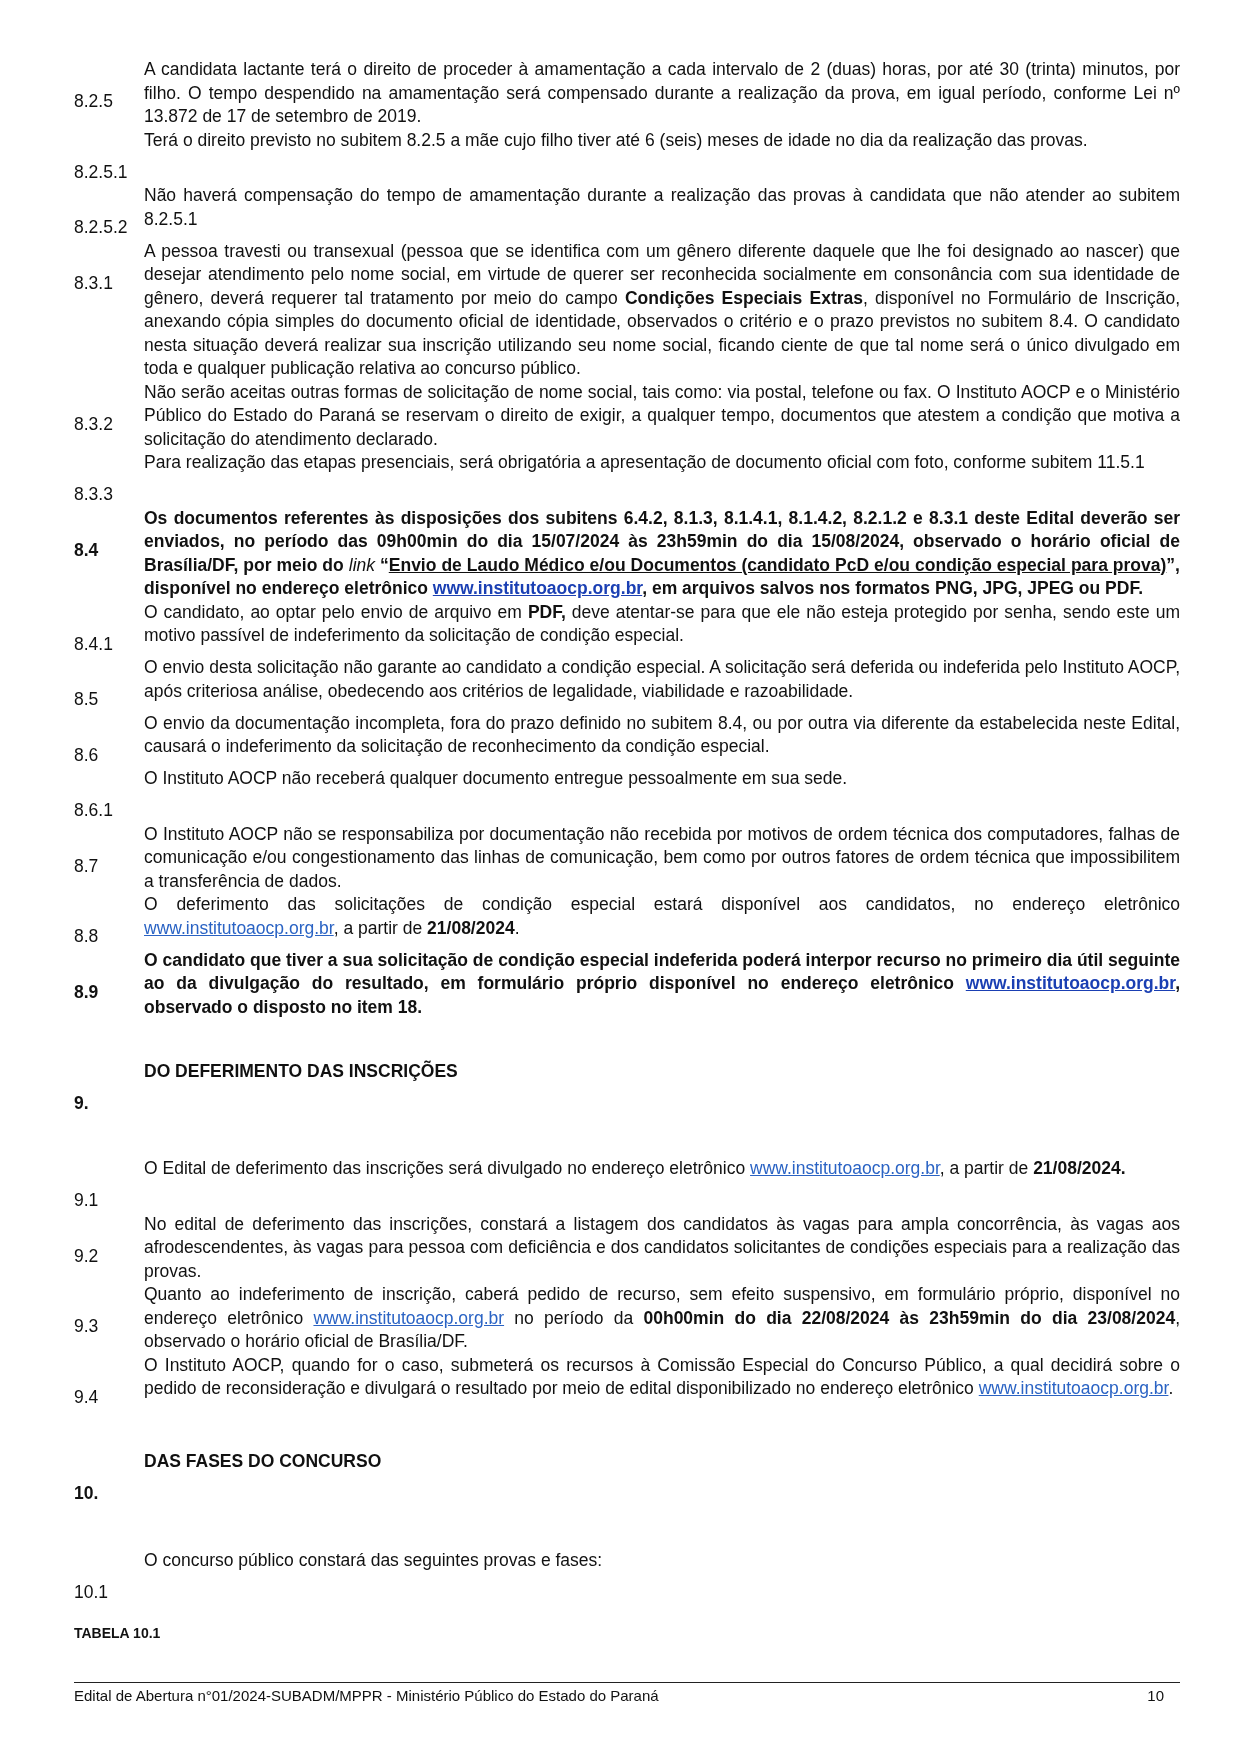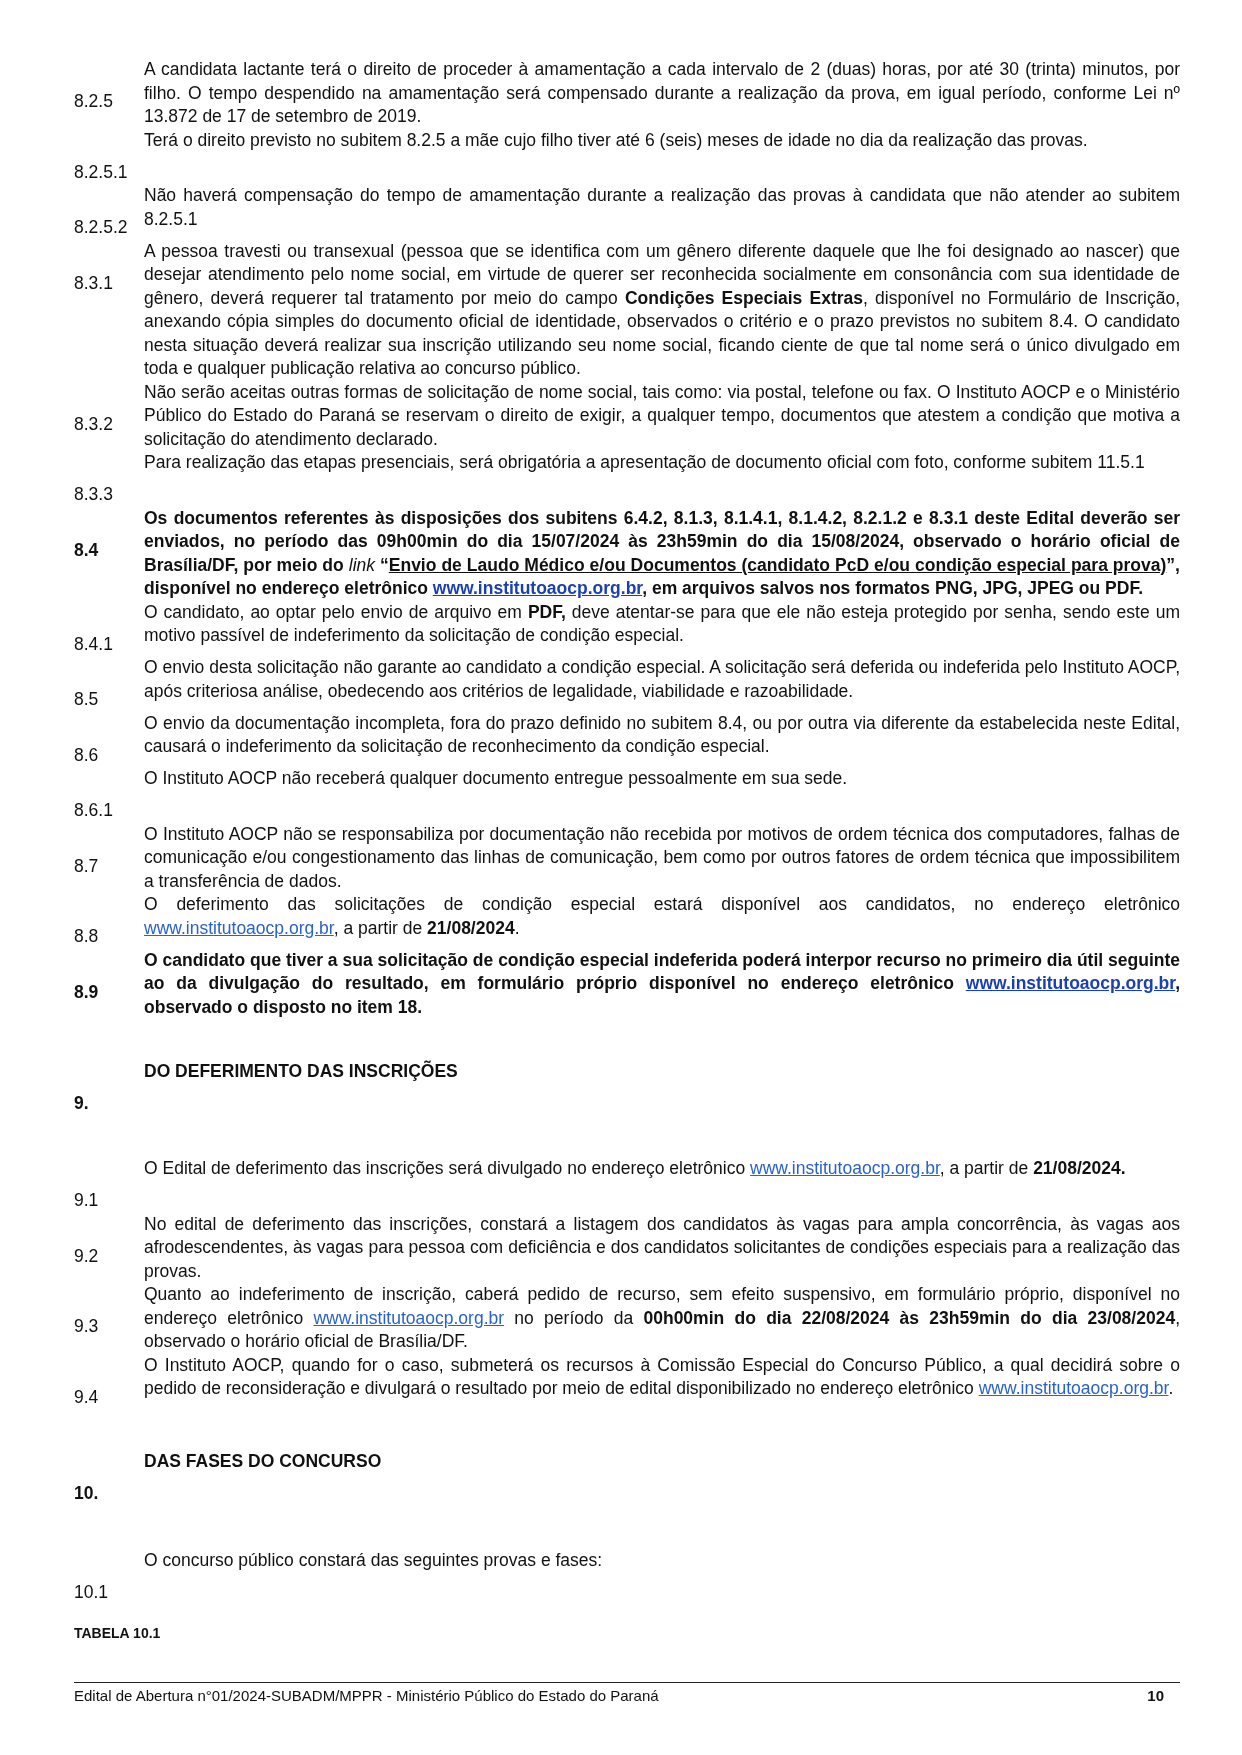--- a/index.html
+++ b/index.html
@@ -13,21 +13,21 @@
   .i { font-style: italic; }
   .u { text-decoration: underline; }
   a.link { color: #1a3fb3; text-decoration: underline; }
   a.link.light { color: #2a63c4; }
   .heading { display: flex; font-weight: bold; line-height: 24px; }
   .gap-lg { height: 36px; }
   .gap-sm { height: 20px; }
   .tabela { font-weight: bold; font-size: 14px; line-height: 24px; }
   .footer { position: absolute; left: 74px; top: 1660px; width: 1106px; border-top: 1px solid #222;
             font-size: 15px; display: flex; justify-content: space-between; padding-top: 4px; margin-top: 22px; }
-  .footer .pg { padding-right: 16px; font-weight: bold; }
+  .footer .pg { padding-right: 16px; }
 </style>
 </head>
 <body>
 
 <div class="page">
 
   <div class="item">
     <span class="num">8.2.5</span>
     <span class="txt">A candidata lactante terá o direito de proceder à amamentação a cada intervalo de 2 (duas) horas, por até 30 (trinta) minutos, por filho. O tempo despendido na amamentação será compensado durante a realização da prova, em igual período, conforme Lei nº 13.872 de 17 de setembro de 2019.</span>
   </div>

